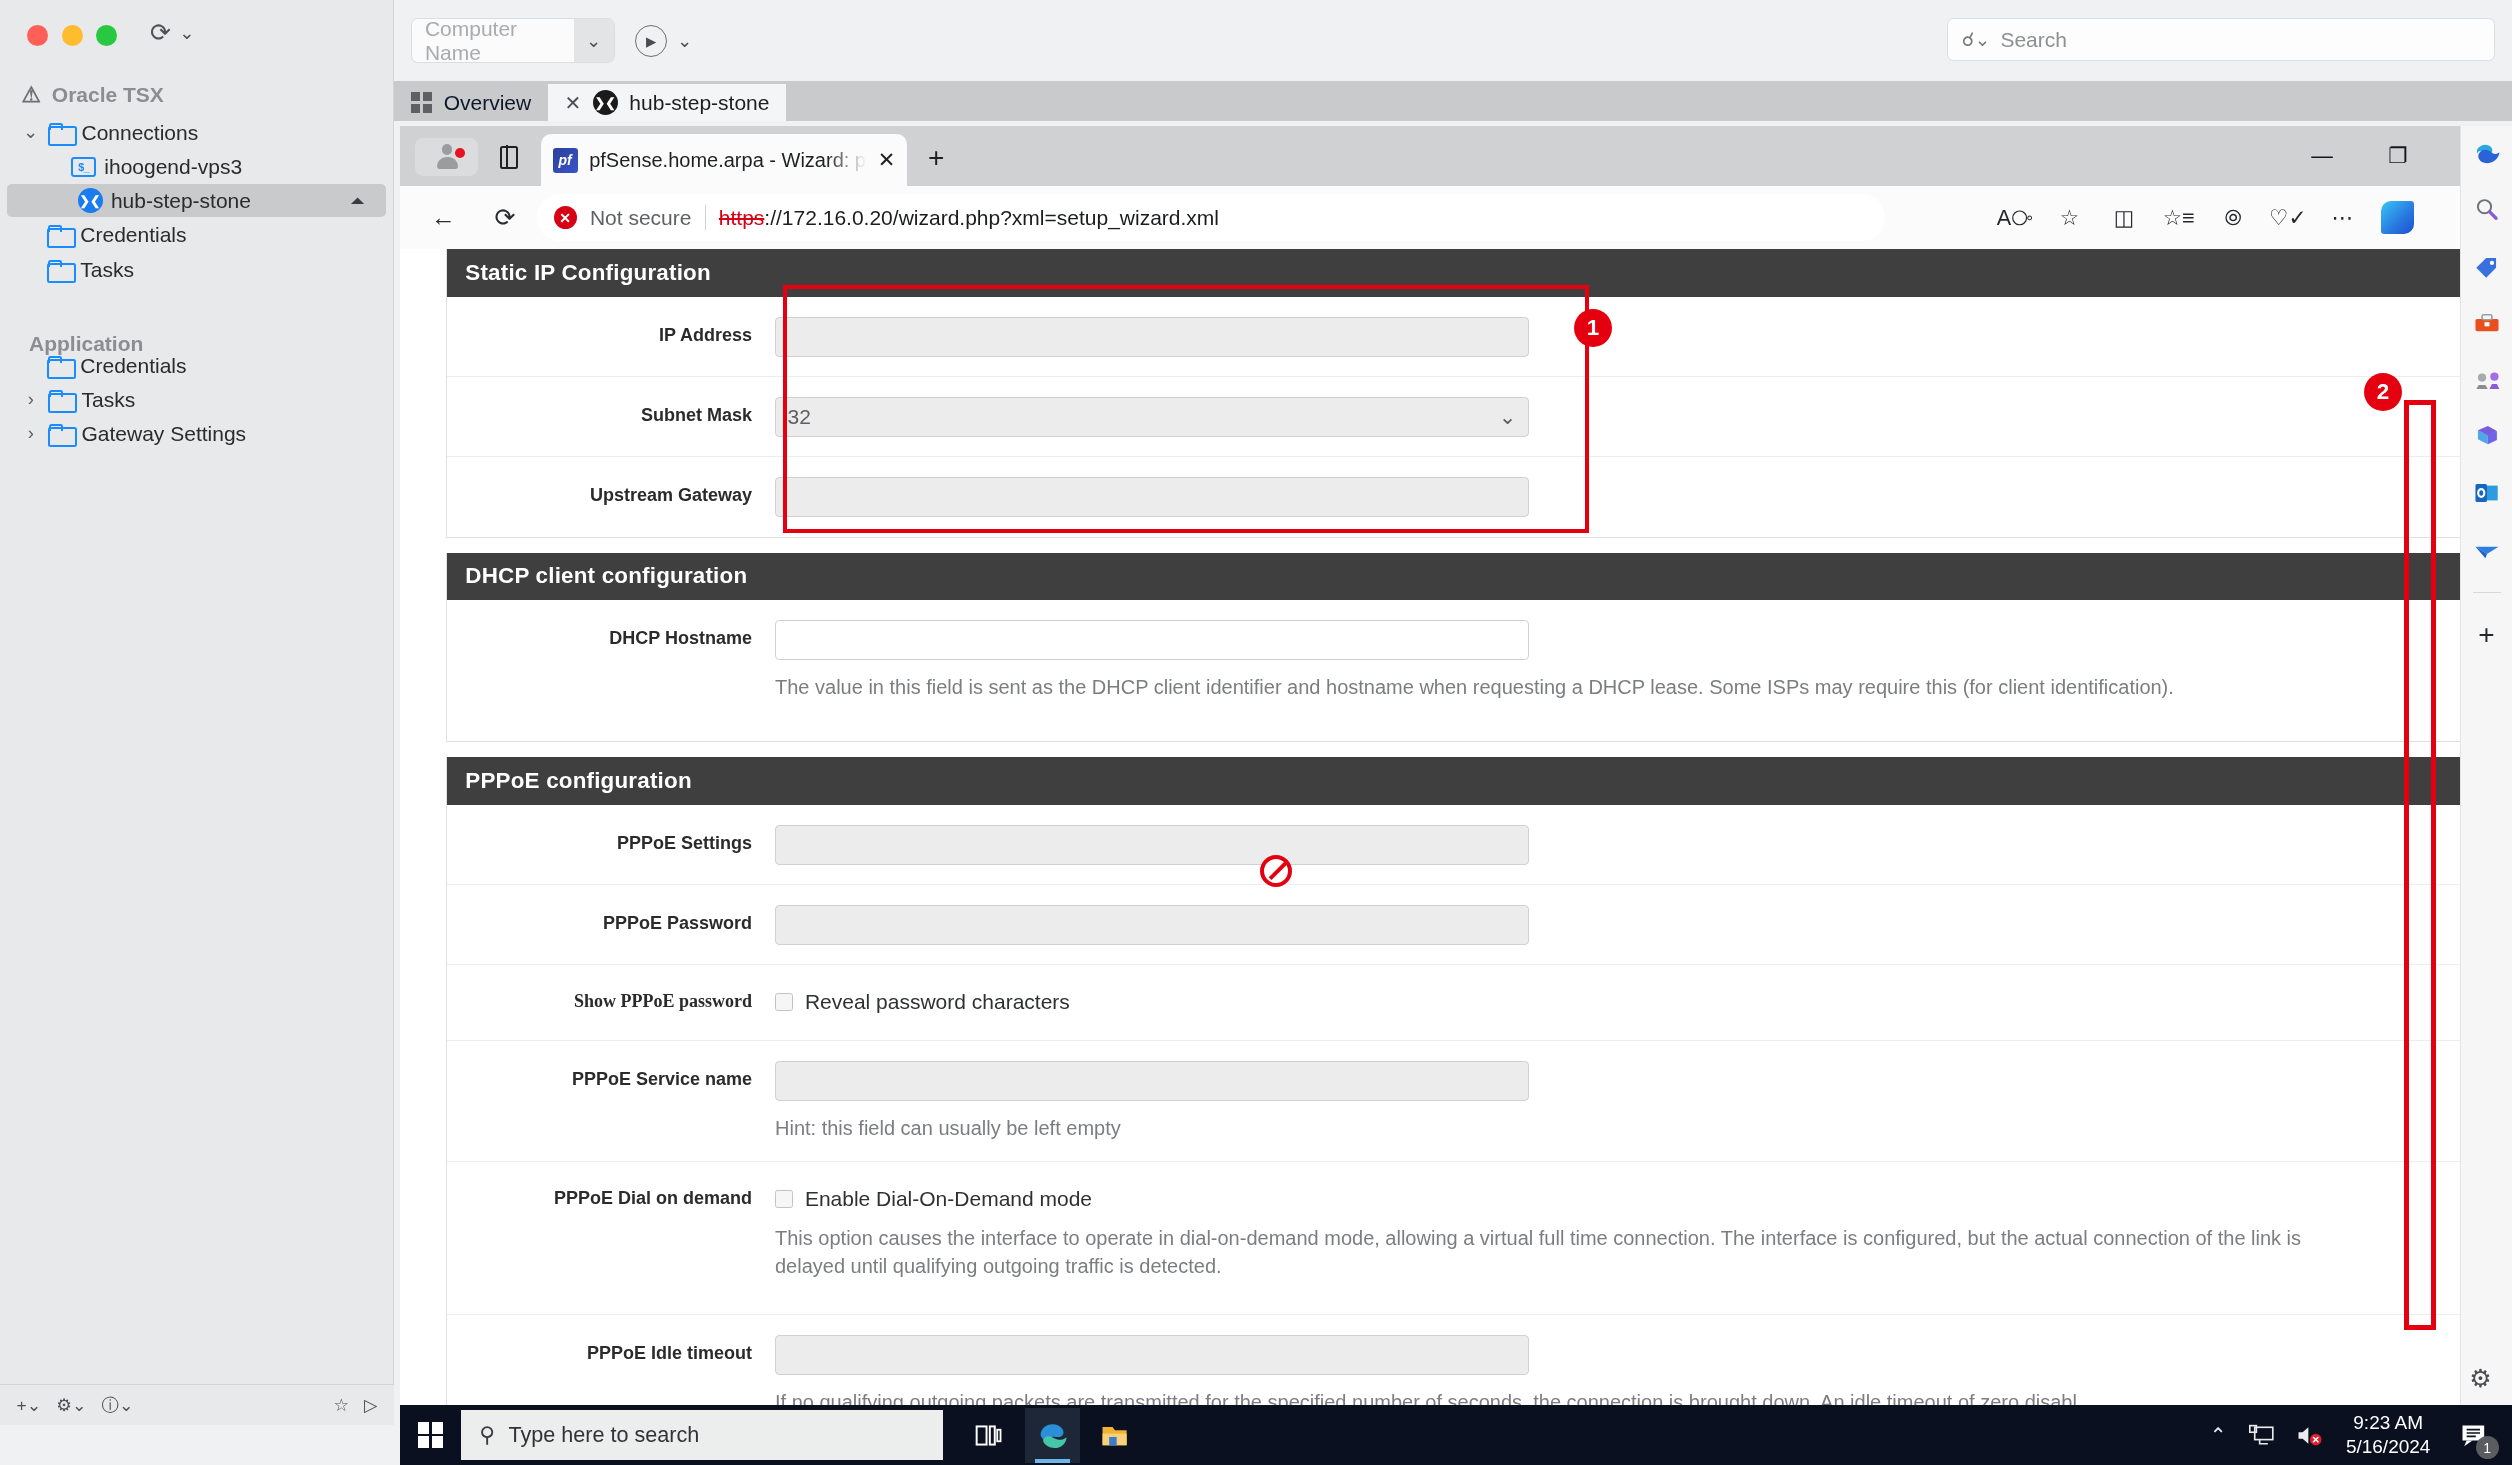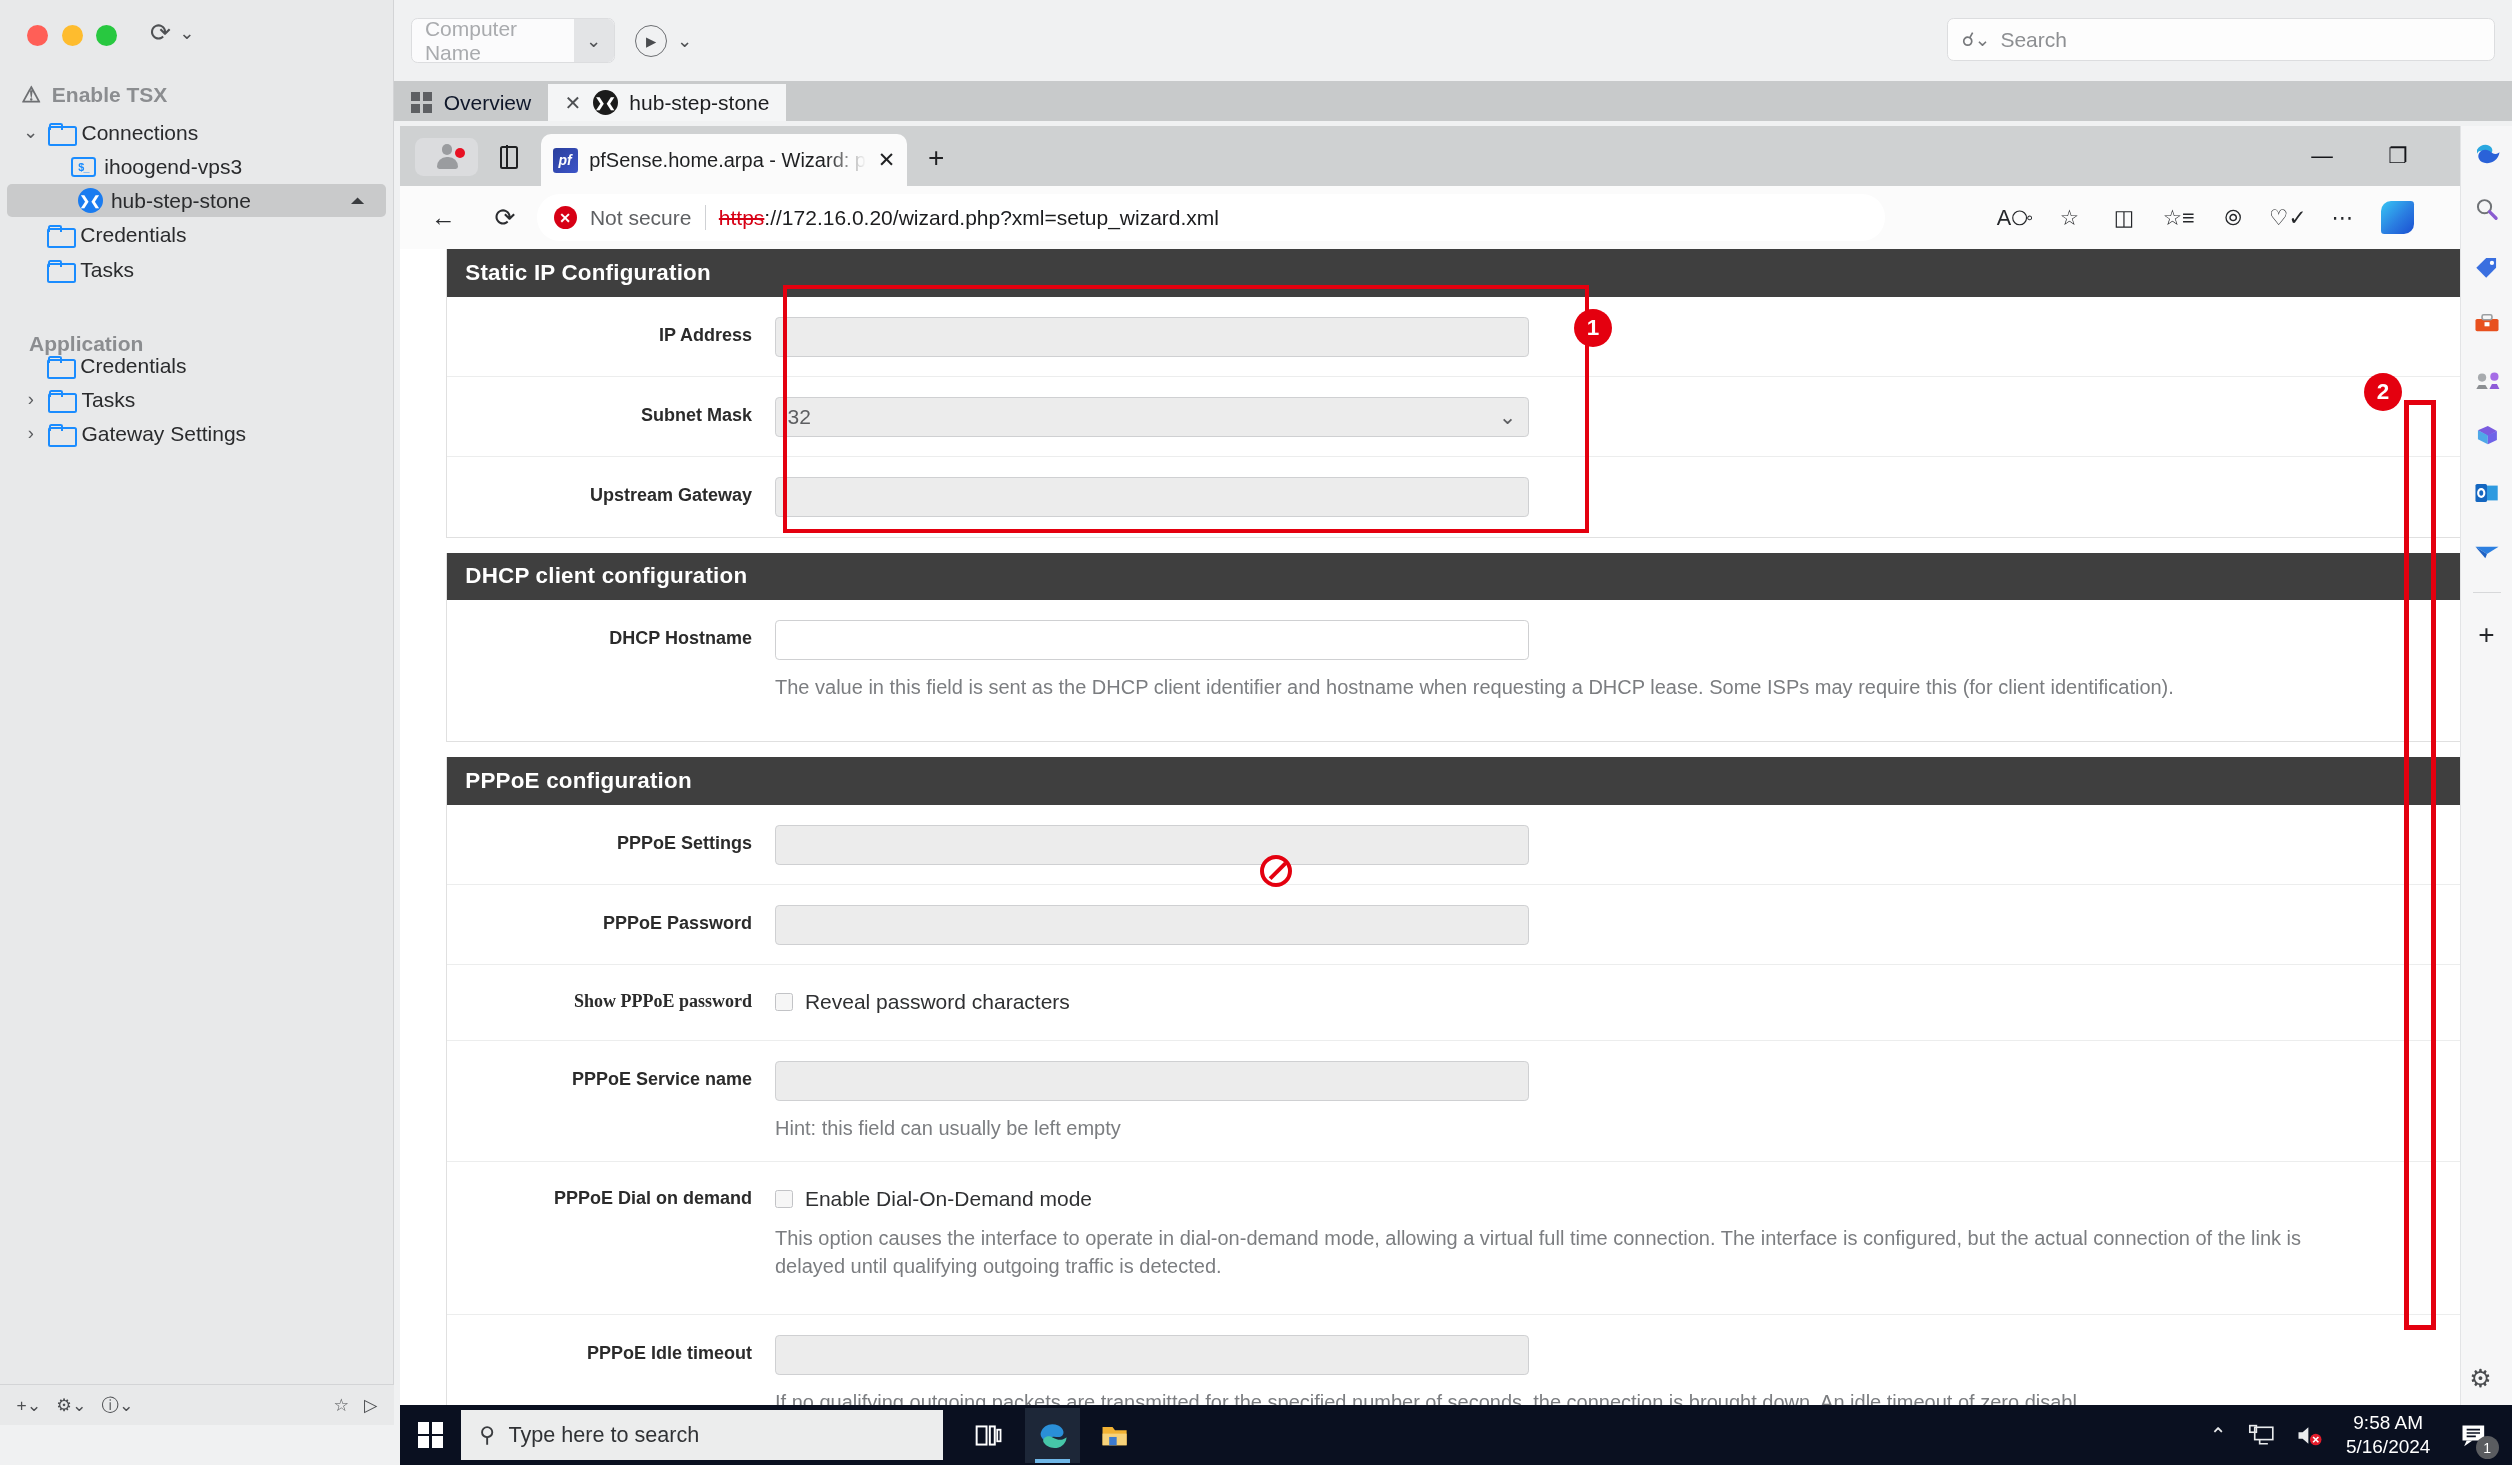--- a/index.html
+++ b/index.html
@@ -291,21 +291,21 @@
       <span class="dot y"></span>
       <span class="dot g"></span>
     </div>
     <div class="refresh-ctl">
       <span style="font-size:25px;color:#4f5154;">⟳</span>
       <span style="font-size:18.3px;color:#4f5154;">⌄</span>
     </div>
 
     <div class="sb-section" style="top:83px; padding-left:21.6px;">
       <span class="warn-ico">⚠</span>
-      <span style="margin-left:5px;">Enable TSX</span>
+      <span style="margin-left:5px;">Oracle TSX</span>
     </div>
 
     <div class="tree-row" style="top:116px;">
       <span class="chev">⌄</span>
       <span class="folder-ico"></span>
       <span>Connections</span>
     </div>
 
     <div class="tree-row indent2" style="top:150px;">
       <span class="term-ico">$_</span>
@@ -655,21 +655,21 @@
         </svg>
     </span>
     <span class="tray-ico">
       <svg width="28" height="23" viewBox="0 0 34 28">
           <path d="M3 10h5l7-6v20l-7-6H3z" fill="#e8eaec"></path>
           <circle cx="24" cy="19" r="7" fill="#e11c2b"></circle>
           <path d="M20.8 15.8l6.4 6.4M27.2 15.8l-6.4 6.4" stroke="#fff" stroke-width="2"></path>
         </svg>
     </span>
     <span class="clock">
-      <div>9:58 AM</div>
+      <div>9:23 AM</div>
       <div>5/16/2024</div>
     </span>
     <span class="notif">
       <svg width="30" height="25" viewBox="0 0 36 30">
           <rect x="3" y="3" width="26" height="18" fill="#fff"></rect>
           <path d="M8 21l-3 7 10-7z" fill="#fff"></path>
           <path d="M8 8h16M8 12h16M8 16h11" stroke="#0a1020" stroke-width="2"></path>
         </svg>
       <span class="notif-count">1</span>
     </span>

